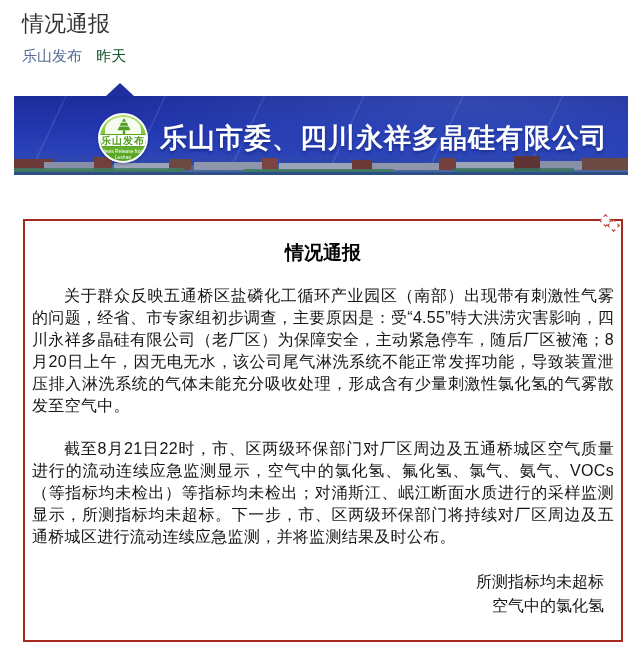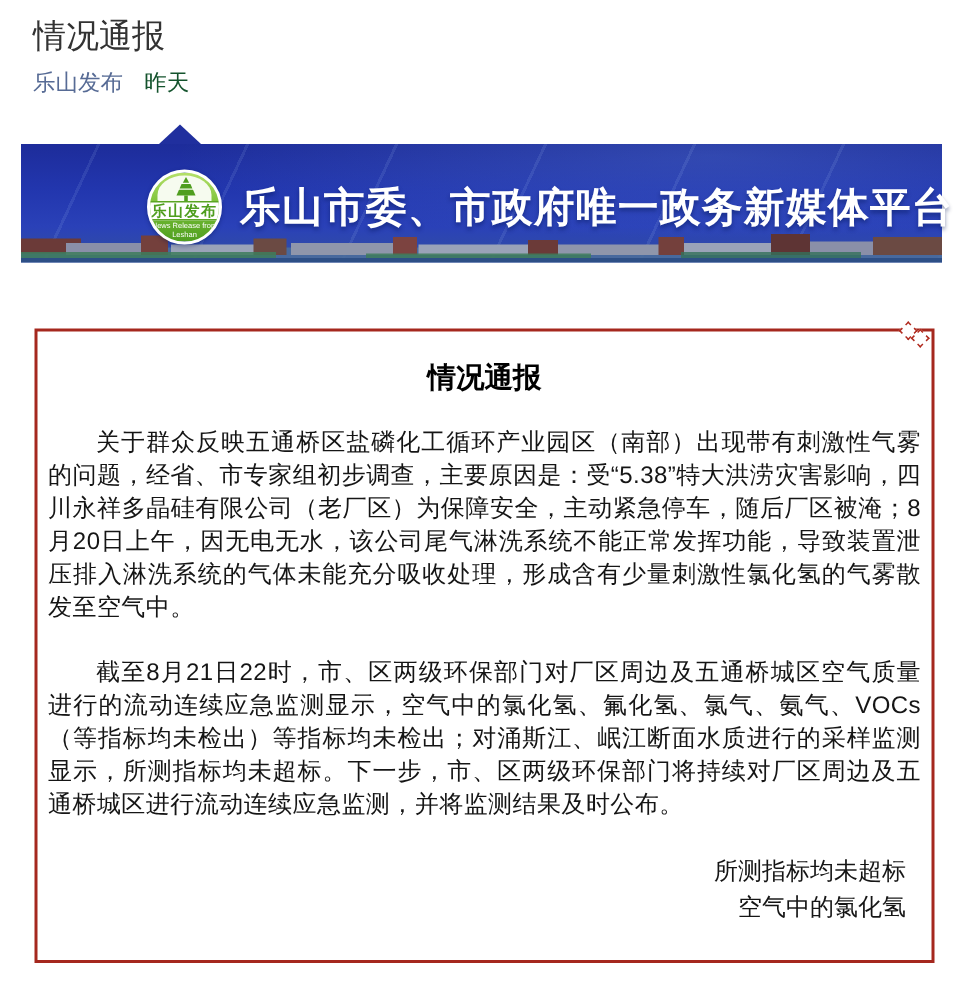--- a/index.html
+++ b/index.html
@@ -152,33 +152,33 @@
           <path fill="#4f9e1f" d="M6.5 5.5 h7 l1.5 3.5 h-10 Z"></path>
           <path fill="#4f9e1f" d="M4.5 10 h11 l2 4.5 h-15 Z"></path>
           <rect x="8.6" y="14.5" width="2.8" height="5" fill="#4f9e1f"></rect>
         </svg>
         <div class="logo-band">乐山发布</div>
         <div class="logo-sub">
           <div>News Release from</div>
           <div>Leshan</div>
         </div>
       </div>
-      <div class="banner-headline">乐山市委、市政府唯一政务新媒体平台</div>
+      <div class="banner-headline">乐山市委、四川永祥多晶硅有限公司</div>
     </div>
   </div>
 
   <div class="notice-box">
     <div class="corner-diamonds">
       <span class="d1"></span>
         <span class="d2"></span>
     </div>
 
     <h2 class="notice-title">情况通报</h2>
 
-    <p>关于群众反映五通桥区盐磷化工循环产业园区（南部）出现带有刺激性气雾的问题，经省、市专家组初步调查，主要原因是：受“5.38”特大洪涝灾害影响，四川永祥多晶硅有限公司（老厂区）为保障安全，主动紧急停车，随后厂区被淹；8月20日上午，因无电无水，该公司尾气淋洗系统不能正常发挥功能，导致装置泄压排入淋洗系统的气体未能充分吸收处理，形成含有少量刺激性氯化氢的气雾散发至空气中。</p>
+    <p>关于群众反映五通桥区盐磷化工循环产业园区（南部）出现带有刺激性气雾的问题，经省、市专家组初步调查，主要原因是：受“4.55”特大洪涝灾害影响，四川永祥多晶硅有限公司（老厂区）为保障安全，主动紧急停车，随后厂区被淹；8月20日上午，因无电无水，该公司尾气淋洗系统不能正常发挥功能，导致装置泄压排入淋洗系统的气体未能充分吸收处理，形成含有少量刺激性氯化氢的气雾散发至空气中。</p>
     <p>截至8月21日22时，市、区两级环保部门对厂区周边及五通桥城区空气质量进行的流动连续应急监测显示，空气中的氯化氢、氟化氢、氯气、氨气、VOCs（等指标均未检出）等指标均未检出；对涌斯江、岷江断面水质进行的采样监测显示，所测指标均未超标。下一步，市、区两级环保部门将持续对厂区周边及五通桥城区进行流动连续应急监测，并将监测结果及时公布。</p>
 
     <div class="sig">
       <div>所测指标均未超标</div>
       <div>空气中的氯化氢</div>
     </div>
 
   </div>
 
 </div>

